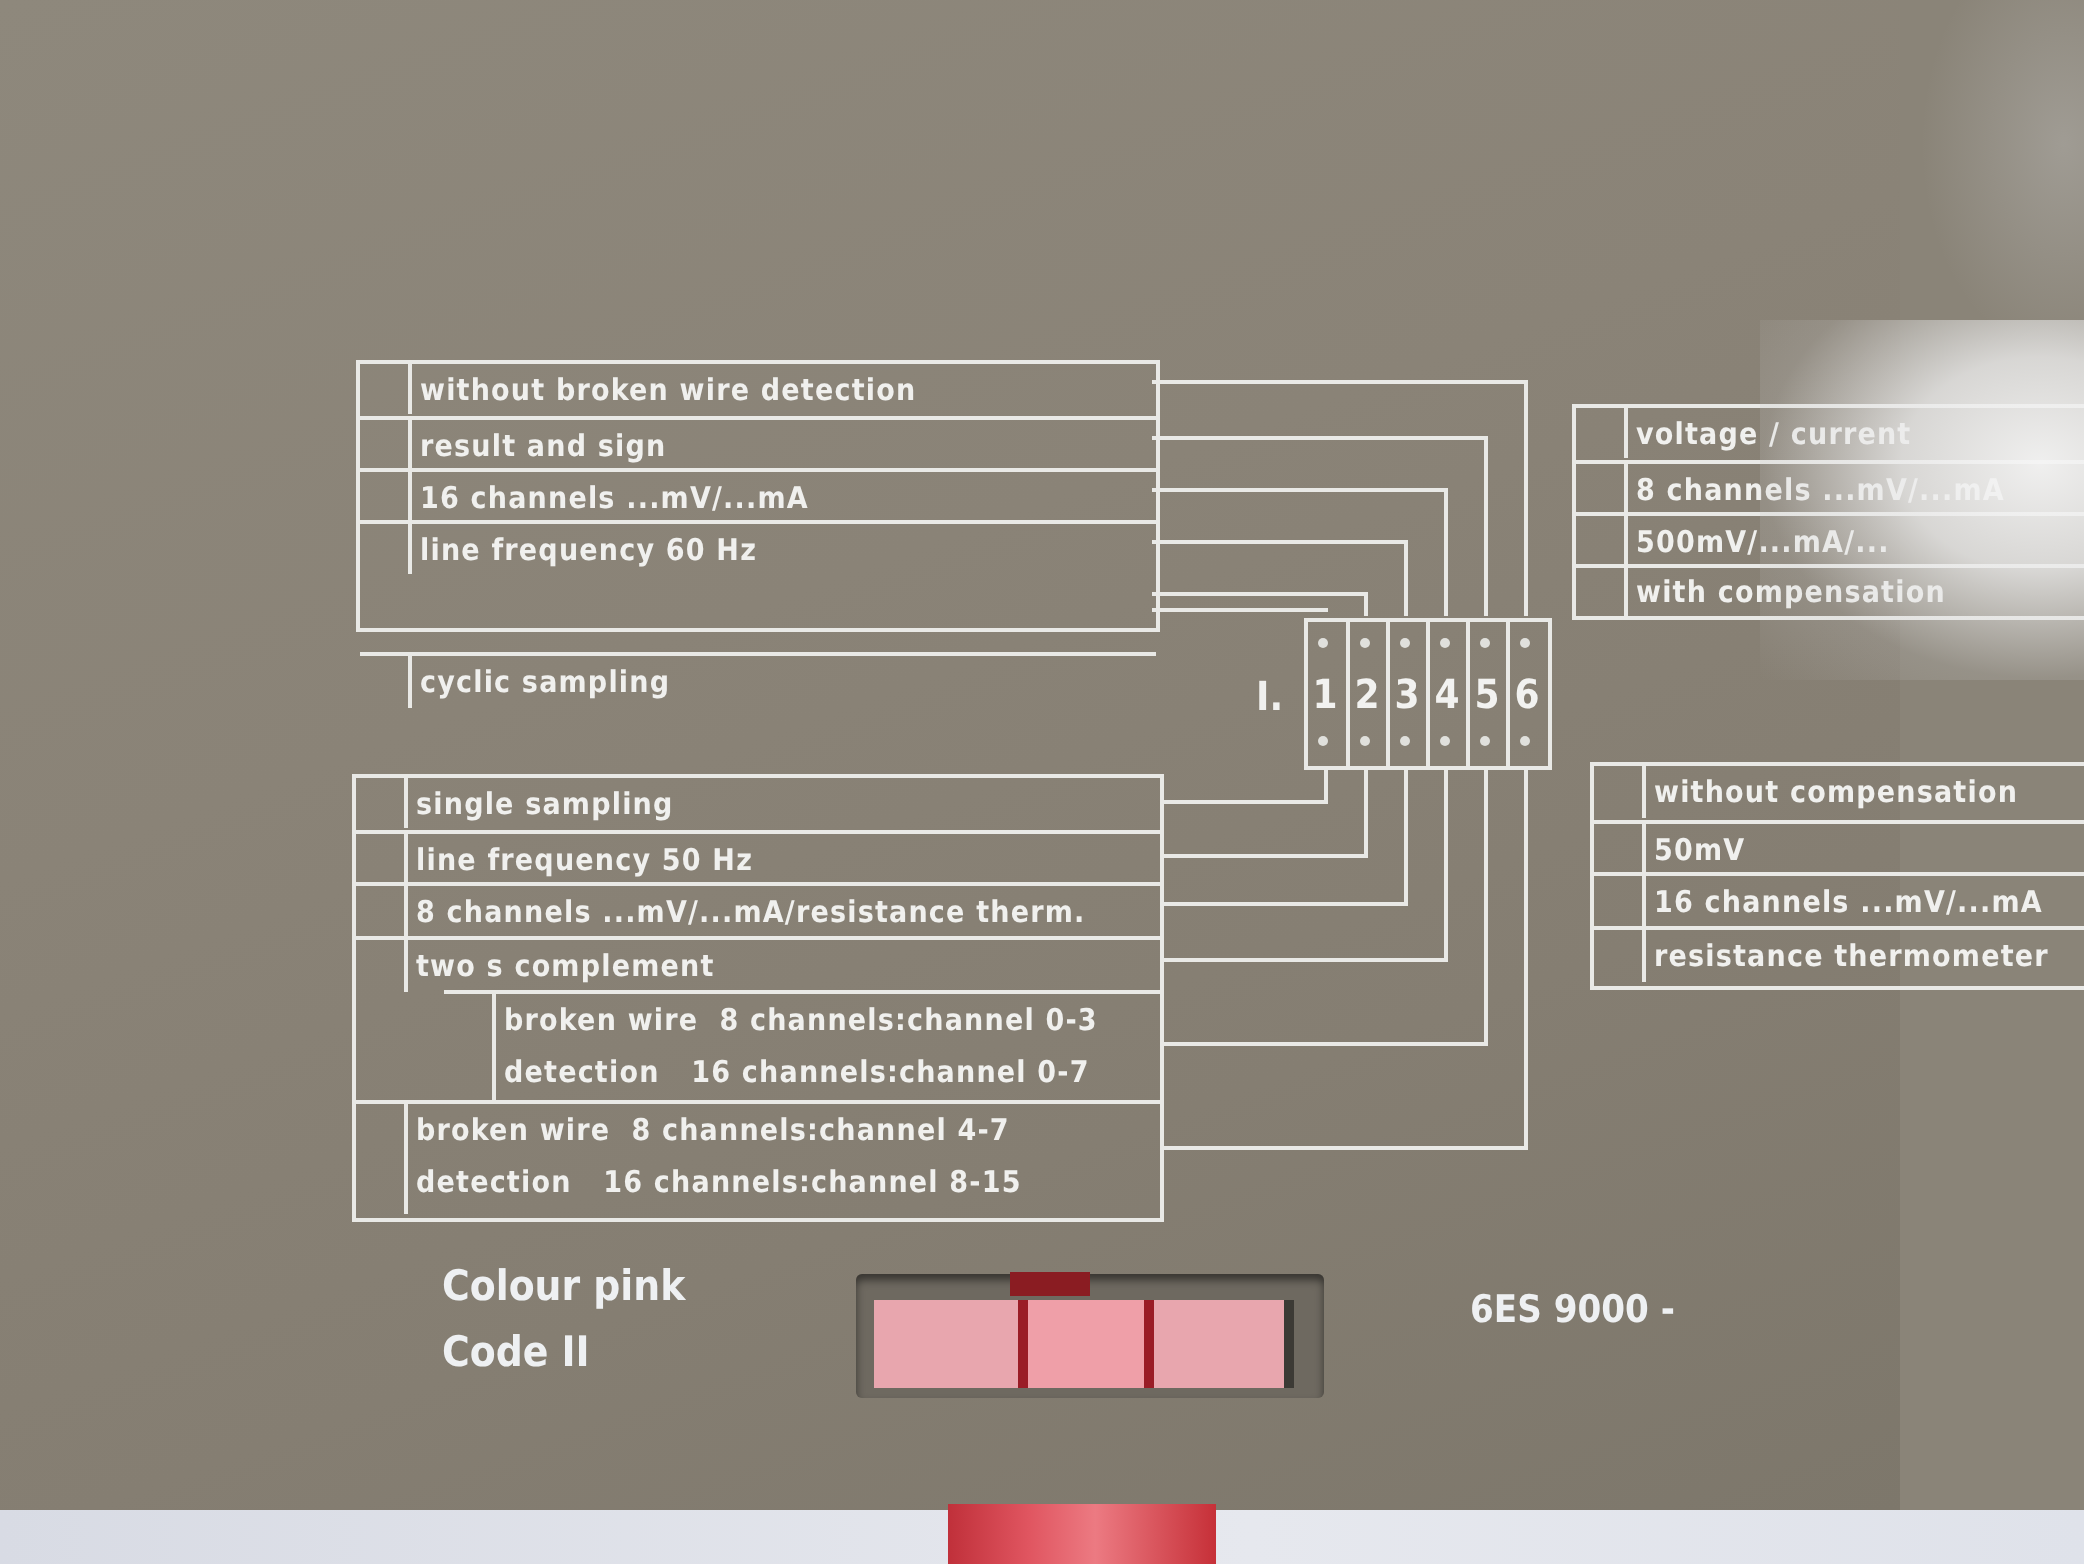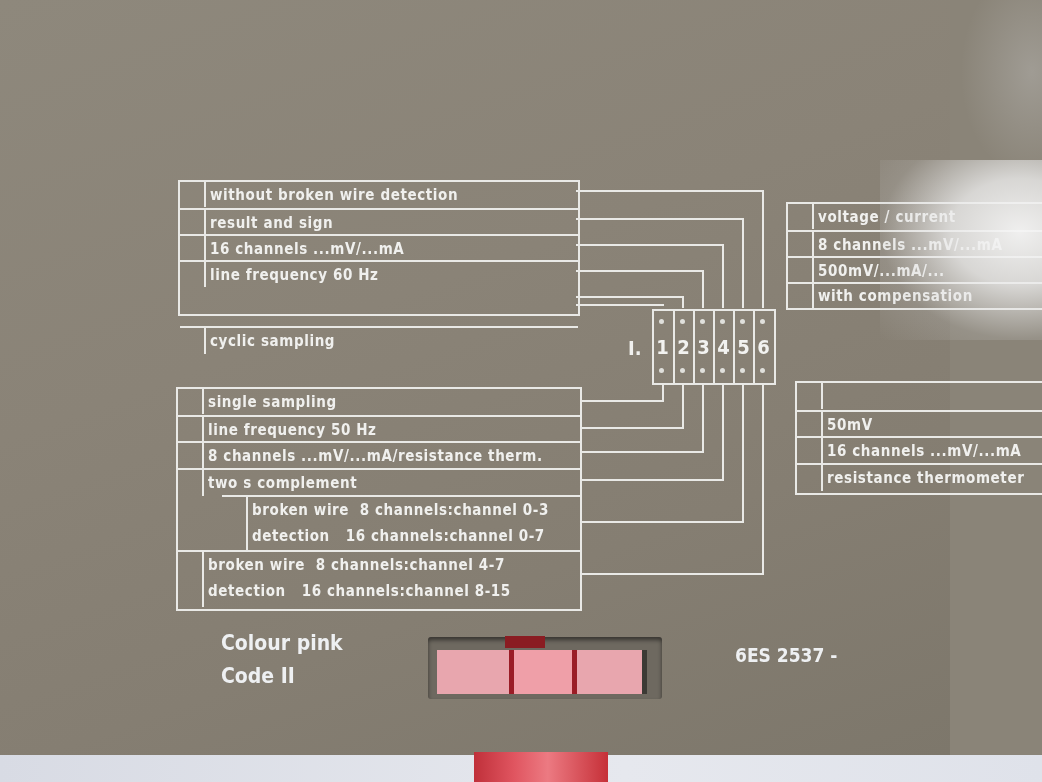--- a/index.html
+++ b/index.html
@@ -168,40 +168,41 @@
     <div class="row" style="top:161px;height:55px;padding-left:16px;">
       <div class="chk"></div>
       <div class="lbl2" style="top:4px;">broken wire  8 channels:channel 4-7</div>
       <div class="lbl2" style="top:30px;">detection   16 channels:channel 8-15</div>
     </div>
   </div>
 
   <div class="box" style="left:795px;top:381px;width:260px;height:110px;">
     <div class="row" style="top:0;height:26px;">
         <div class="chk"></div>
+        <div class="lbl">without compensation</div>
       </div>
     <div class="row" style="top:27px;height:25px;">
         <div class="chk"></div>
         <div class="lbl">50mV</div>
       </div>
     <div class="row" style="top:53px;height:26px;">
         <div class="chk"></div>
         <div class="lbl">16 channels ...mV/...mA</div>
       </div>
     <div class="row" style="top:80px;height:26px;">
         <div class="chk"></div>
         <div class="lbl">resistance thermometer</div>
       </div>
   </div>
 
   <div class="colour">
     <div>Colour pink</div>
     <div>Code II</div>
   </div>
-  <div class="order">6ES 2537 -</div>
+  <div class="order">6ES 9000 -</div>
 
   <div class="slot"></div>
   <div class="redtab"></div>
   <div class="coding">
     <div class="mid"></div>
     <div class="bar" style="left:72px;"></div>
     <div class="bar" style="left:135px;"></div>
     <div class="bar" style="left:205px;width:5px;background:#3c3a35;"></div>
   </div>
 </div>

